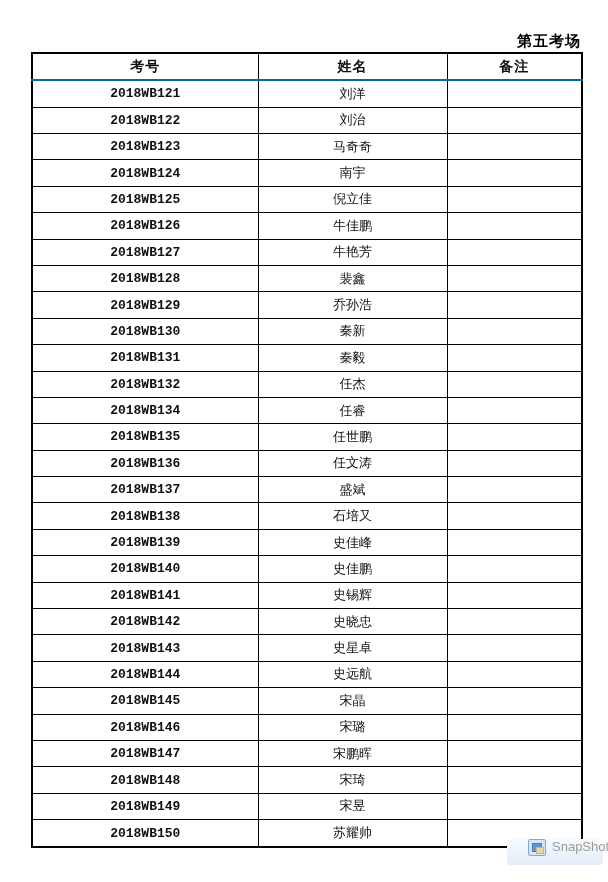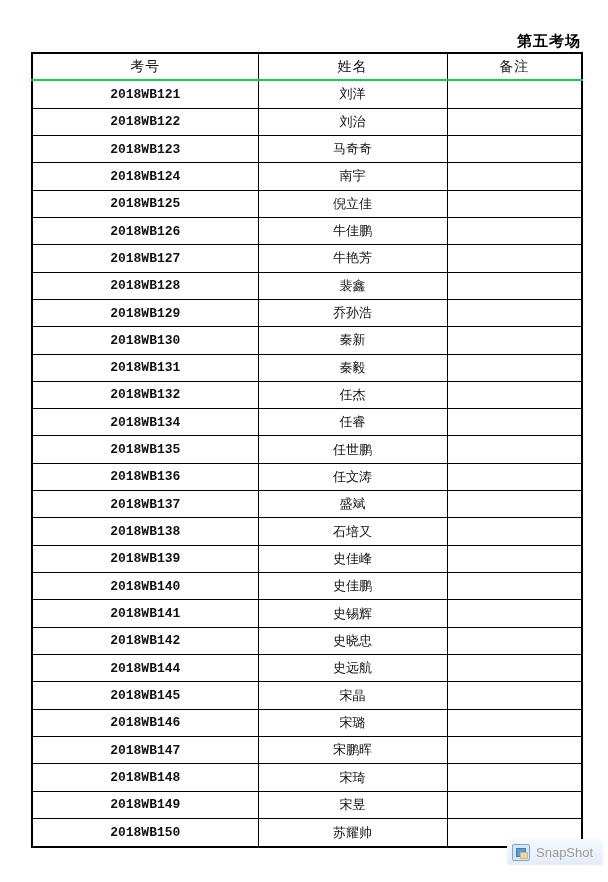--- a/index.html
+++ b/index.html
@@ -43,43 +43,42 @@
     vertical-align: middle;
     padding: 0;
     overflow: hidden;
     white-space: nowrap;
   }
   table.roster thead tr {
     height: 27px;
   }
   table.roster th {
     font-size: 14px;
-    font-weight: normal;
-    border-bottom: 2px solid #22c55e;
+    font-weight: bold;
+    border-bottom: 2px solid #0369a1;
     letter-spacing: 1px;
     margin-left: 17px;
   }
   table.roster td {
     font-size: 13px;
   }
   td.id-cell {
     font-family: "Liberation Mono", "DejaVu Sans Mono", monospace;
     font-size: 13px;
     font-weight: bold;
   }
   .watermark {
     position: absolute;
     left: 507px;
     top: 839px;
     width: 96px;
     height: 26px;
     display: flex;
-    align-items: center;
     gap: 6px;
-    padding-left: 5px;
+    padding-left: 21px;
     box-sizing: border-box;
     background: linear-gradient(#f6fafd, #e3ecf7);
     border-radius: 3px;
     z-index: 5;
   }
   .wm-icon {
     position: relative;
     width: 16px;
     height: 15px;
     background: #d8e6f6;
@@ -229,20 +228,25 @@
         <td class="id-cell">2018WB141</td>
         <td>史锡辉</td>
         <td></td>
       </tr>
       <tr>
         <td class="id-cell">2018WB142</td>
         <td>史晓忠</td>
         <td></td>
       </tr>
       <tr>
+        <td class="id-cell">2018WB143</td>
+        <td>史星卓</td>
+        <td></td>
+      </tr>
+      <tr>
         <td class="id-cell">2018WB144</td>
         <td>史远航</td>
         <td></td>
       </tr>
       <tr>
         <td class="id-cell">2018WB145</td>
         <td>宋晶</td>
         <td></td>
       </tr>
       <tr>

